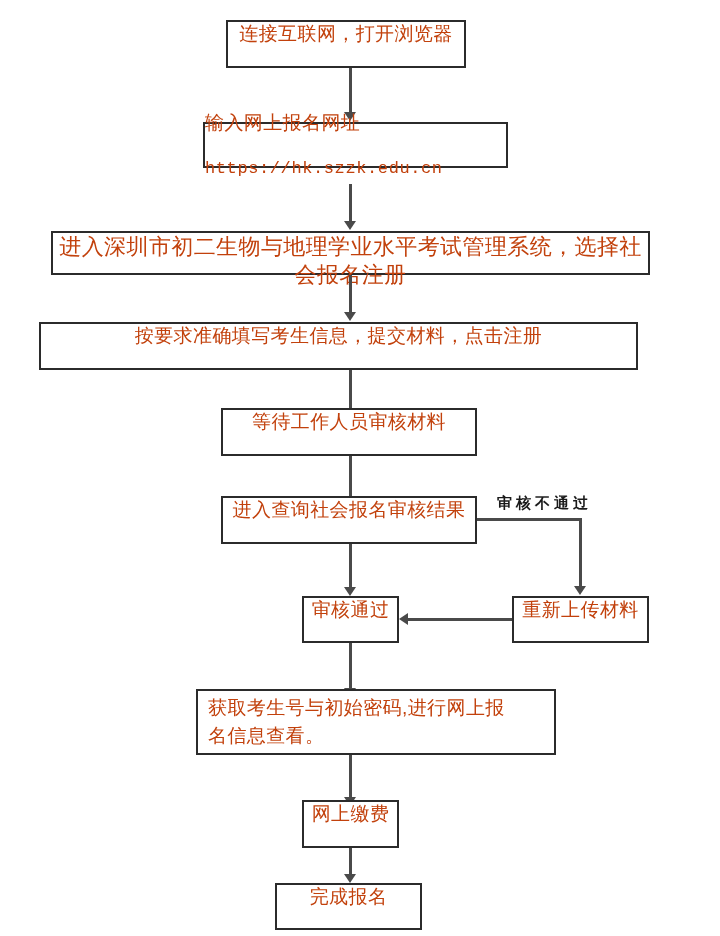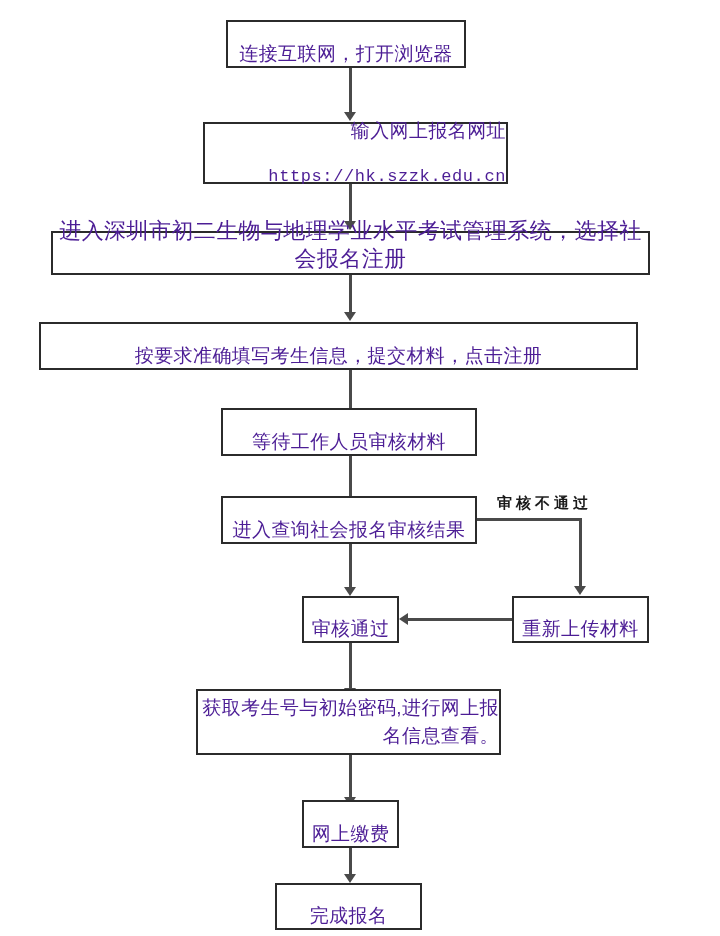--- a/index.html
+++ b/index.html
@@ -18,24 +18,24 @@
     background: #ffffff;
     overflow: hidden;
   }
   
   .node {
     position: absolute;
     box-sizing: border-box;
     border: 2px solid #2b2b2b;
     background: #ffffff;
     display: flex;
-    align-items: flex-end;
+    align-items: flex-start;
     justify-content: center;
     text-align: center;
-    color: #4c1d95;
+    color: #c2410c;
     font-family: "Liberation Sans", "DejaVu Sans", sans-serif;
     font-size: 19px;
     line-height: 1.28;
     letter-spacing: 0.4px;
     white-space: pre-line;
   }
   .node .line-cjk {
     display: block;
   }
   .node .line-url {
@@ -92,21 +92,21 @@
 
 <div id="canvas">
 
   <div class="node" style="left:226px; top:20px; width:240px; height:48px;">
     <span>连接互联网，打开浏览器</span>
   </div>
 
   <div class="vline" style="left:349px; top:68px; height:46px;"></div>
   <div class="arrow-down" style="left:344px; top:112px;"></div>
 
-  <div class="node two-line" style="left:203px; top:122px; width:305px; height:62px;padding-left:24px;">
+  <div class="node two-line" style="left:203px; top:122px; width:305px; height:46px;">
     <span class="line-cjk">输入网上报名网址</span>
     <span class="line-url">https://hk.szzk.edu.cn</span>
   </div>
 
   <div class="vline" style="left:349px; top:184px; height:38px;"></div>
   <div class="arrow-down" style="left:344px; top:221px;"></div>
 
   <div class="node" style="left:51px; top:231px; width:599px; height:44px; font-size:22px;">
     <span>进入深圳市初二生物与地理学业水平考试管理系统，选择社会报名注册</span>
   </div>
@@ -147,21 +147,21 @@
   <div class="node" style="left:302px; top:596px; width:97px; height:47px;">
     <span>审核通过</span>
   </div>
 
   <div class="hline" style="left:408px; top:618px; width:104px;"></div>
   <div class="arrow-left" style="left:399px; top:613px;"></div>
 
   <div class="vline" style="left:349px; top:643px; height:46px;"></div>
   <div class="arrow-down" style="left:344px; top:688px;"></div>
 
-  <div class="node two-line" style="left:196px; top:689px; width:305px; height:66px;">
+  <div class="node two-line" style="left:196px; top:689px; width:360px; height:66px;padding-left:10px;">
     <span class="line-cjk">获取考生号与初始密码,进行网上报</span>
     <span class="line-cjk">名信息查看。</span>
   </div>
 
   <div class="vline" style="left:349px; top:755px; height:43px;"></div>
   <div class="arrow-down" style="left:344px; top:797px;"></div>
 
   <div class="node" style="left:302px; top:800px; width:97px; height:48px;">
     <span>网上缴费</span>
   </div>

